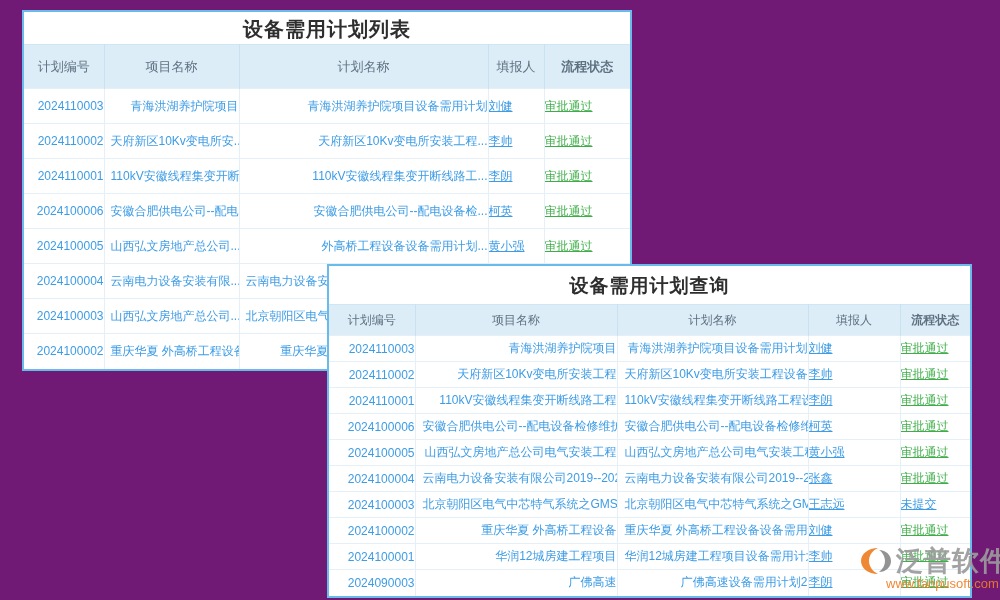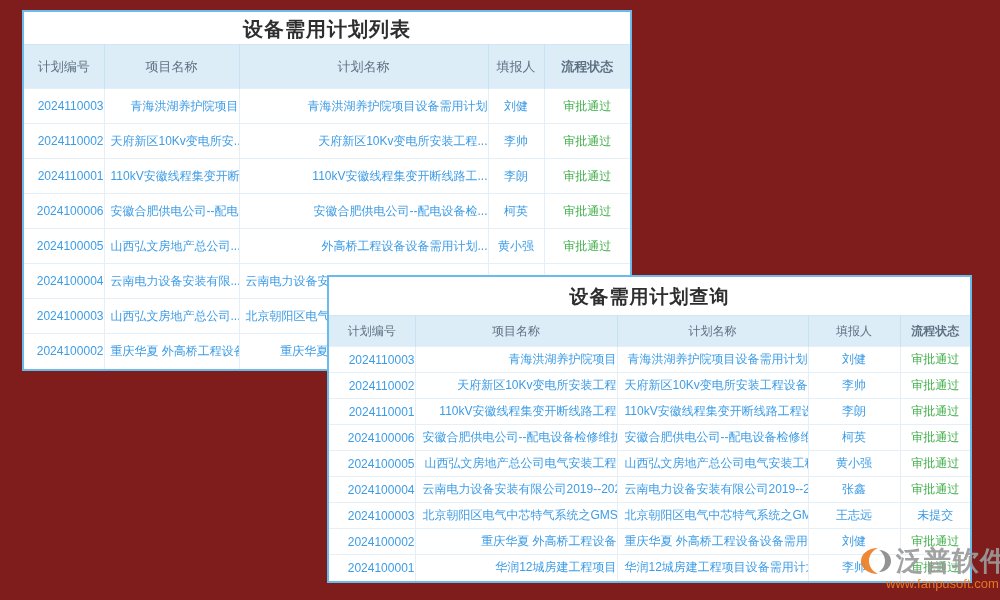--- a/index.html
+++ b/index.html
@@ -1,43 +1,43 @@
 <!DOCTYPE html>
 <html><head>
 <meta charset="utf-8">
 <style>
   * { margin:0; padding:0; box-sizing:border-box; }
   html,body { width:1000px; height:600px; background:#ffffff;
     font-family:"Liberation Sans","DejaVu Sans",sans-serif; }
-  #stage { position:relative; width:1000px; height:600px; overflow:hidden; background:#7f1d1d; }
+  #stage { position:relative; width:1000px; height:600px; overflow:hidden; background:#701a75; }
 
   .window { position:absolute; background:#fff; border:2px solid #68bbea; }
   #back-window  { left:22px;  top:10px;  width:610px; z-index:1; }
-  #front-window { left:327px; top:275px; width:645px; z-index:10; }
+  #front-window { left:327px; top:264px; width:645px; z-index:10; }
 
   .win-title { text-align:center; font-weight:bold; color:#2e2e2e; letter-spacing:1px; }
   #back-window  .win-title { height:32px; line-height:34px; font-size:20px; }
   #front-window .win-title { height:38px; line-height:40px; font-size:19px; }
 
   table { border-collapse:collapse; table-layout:fixed; width:100%;padding-left:28px; }
   th { background:#dcedf8; color:#5f7180; font-weight:normal; font-size:13px;
        border-top:1px solid #cfe6f4; border-right:1px solid #c9e2f2; text-align:center; }
   th:last-child { border-right:none;font-weight:bold; }
   td { font-size:12px; color:#3d9ce6; white-space:nowrap; overflow:hidden;
        border-top:1px solid #e4eff8; border-right:1px solid #e4eff8; }
   td:last-child { border-right:none; }
 
   #back-table th { height:44px; }
   #back-table td { height:35px; }
   #front-table th { height:31px; font-size:12px; }
   #front-table td { height:26px; }
 
   td.c-id, td.c-project, td.c-plan { text-align:right; padding-left:7px; }
   #back-table td.c-project, #back-table td.c-plan { padding-left:6px; }
-  td.c-reporter, td.c-status { text-align:center; }
+  td.c-reporter, td.c-status { text-align:left;text-decoration:underline; }
   td.st-approved { color:#3fae49; }
   td.st-unsubmitted { color:#3d9ce6; }
 
   
   #watermark { position:absolute; left:858px; top:543px; width:160px; z-index:30; opacity:.92; }
   .wm-row { display:flex; align-items:center; }
   .wm-logo { width:36px; height:30px; flex:0 0 auto; margin-right:2px; }
   .wm-brand { font-size:27px; font-weight:bold; color:#9b9b9b; letter-spacing:1px; white-space:nowrap; }
   .wm-url { font-size:13px; color:#ee7e23; margin-top:-3px; padding-left:28px; white-space:nowrap; }
 </style>
@@ -202,20 +202,27 @@
             <td class="c-reporter">刘健</td>
             <td class="c-status st-approved">审批通过</td>
           </tr>
           <tr>
             <td class="c-id">2024100001</td>
             <td class="c-project">华润12城房建工程项目</td>
             <td class="c-plan">华润12城房建工程项目设备需用计划2</td>
             <td class="c-reporter">李帅</td>
             <td class="c-status st-approved">审批通过</td>
           </tr>
+          <tr>
+            <td class="c-id">2024090003</td>
+            <td class="c-project">广佛高速</td>
+            <td class="c-plan">广佛高速设备需用计划2</td>
+            <td class="c-reporter">李朗</td>
+            <td class="c-status st-approved">审批通过</td>
+          </tr>
         </tbody>
       </table>
   </div>
 
   <div id="watermark">
     <div class="wm-row">
       <svg class="wm-logo" viewBox="0 0 36 30">
         <path d="M20 2 C10 2 3 8 3 15 C3 22 10 28 20 28 C14 25 11 20 11 15 C11 9 15 4 20 2 Z" fill="#ee7e23"></path>
         <path d="M21 4 C28 4 33 9 33 15 C33 21 28 26 21 26 C25 23 27 19 27 15 C27 10 24 6 21 4 Z" fill="#8a8a8a"></path>
       </svg>

